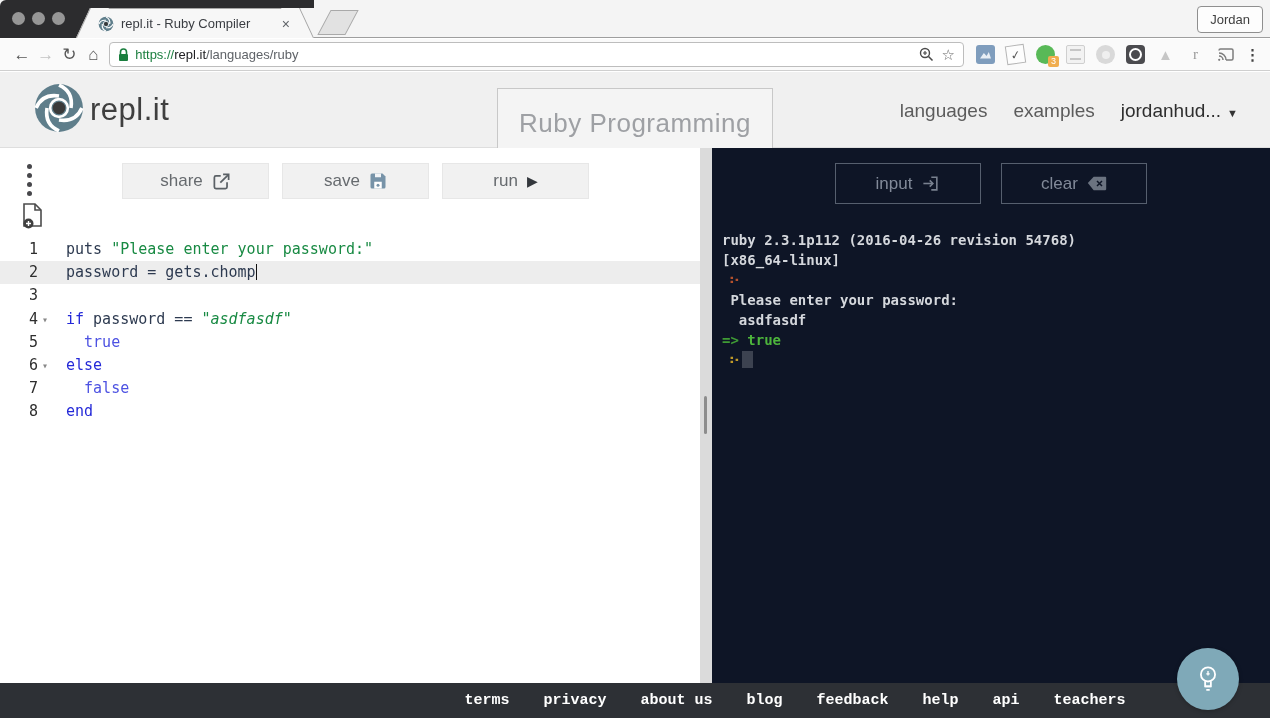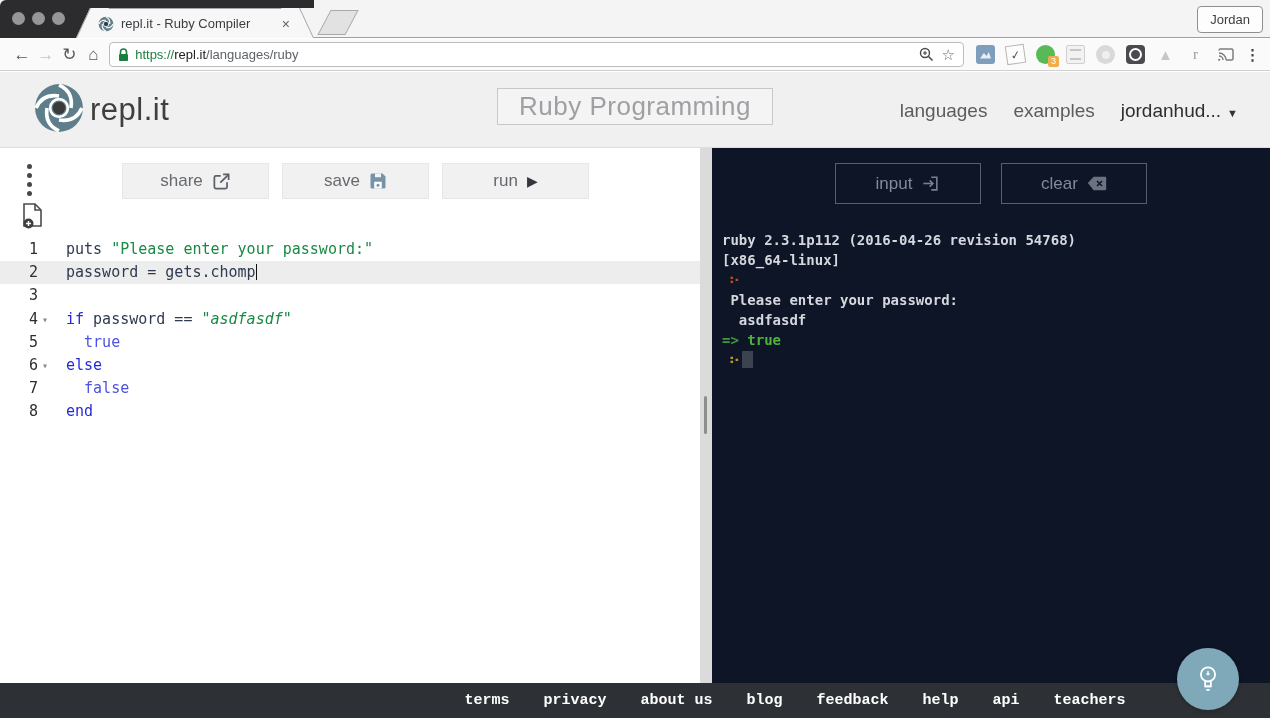--- a/index.html
+++ b/index.html
@@ -48,21 +48,21 @@
   .ext-dark { background:#4b4b4f; border-radius:4px; }
   .ext-dark::after { content:''; width:9px; height:9px; border:2px solid #fff; border-radius:50%; }
   .ext-tri { color:#c6c6c6; font-size:15px; line-height:1; }
   .ext-r { color:#9a9a9a; font-size:15px; font-family:"Liberation Serif",serif; }
   .menu-kebab { color:#424242; font-size:15px; font-weight:bold; margin-left:10px; letter-spacing:0; }
 
   
   .site-header { position:absolute; left:0; top:72px; width:1270px; height:76px; background:var(--header-bg); border-bottom:1px solid #dedede; }
   .logo { position:absolute; left:33px; top:10px; width:52px; height:52px; }
   .logo-text { position:absolute; left:90px; top:20px; font-size:31px; color:#3f3f3f; letter-spacing:.5px; }
-  .title-box { position:absolute; left:50%; transform:translateX(-50%); top:16px; padding:2px 21px; border:1px solid #c8c8c8; background:#f4f4f4; font-size:26px; color:#9ea0a4; letter-spacing:.5px; white-space:nowrap; }
+  .title-box { position:absolute; left:50%; transform:translateX(-50%); top:16px; padding:19px 21px; border:1px solid #c8c8c8; background:#f4f4f4; font-size:26px; color:#9ea0a4; letter-spacing:.5px; white-space:nowrap; }
   .site-nav { position:absolute; right:32px; top:28px; display:flex; align-items:baseline; gap:26px; font-size:19px; }
   .site-nav .nav-item { color:#5c5c5c; }
   .site-nav .nav-profile { color:#2e2e2e; }
   .caret { font-size:11px; color:#333; margin-left:6px; }
 
   
   .editor-pane { position:absolute; left:0; top:148px; width:700px; height:535px; background:#fff; }
   .scroll-strip { position:absolute; left:700px; top:148px; width:12px; height:535px; background:#dbdbdb; }
   .scroll-handle { position:absolute; left:4px; top:248px; width:3px; height:38px; background:#8d8d8d; border-radius:2px; }
   .console-pane { position:absolute; left:712px; top:148px; width:558px; height:535px; background:var(--console-bg); }

